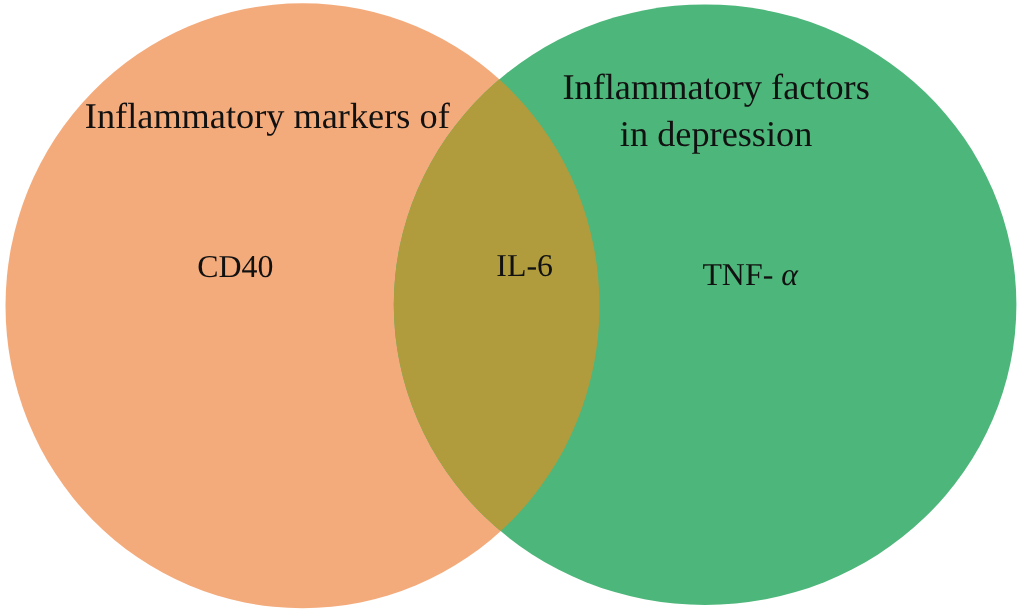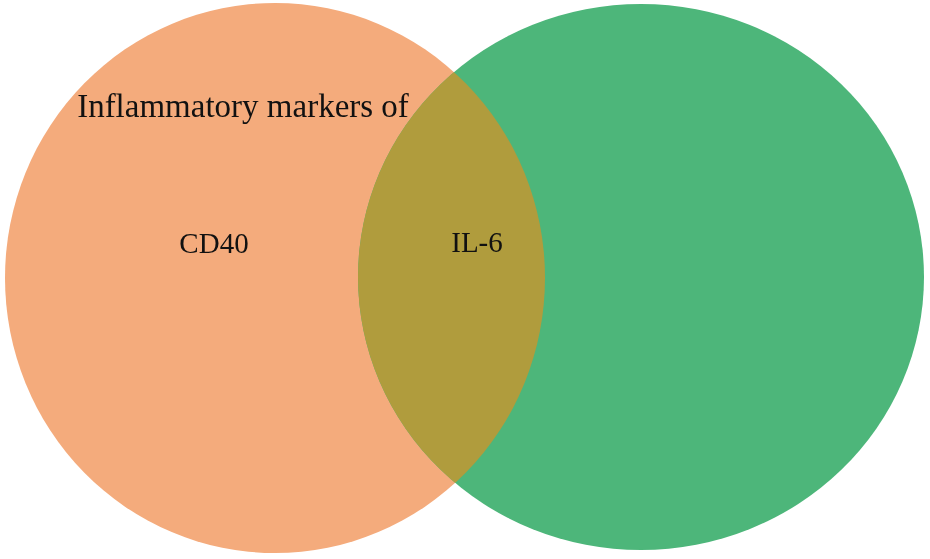--- a/index.html
+++ b/index.html
@@ -53,25 +53,32 @@
     </defs>
     <ellipse cx="275" cy="278" rx="270" ry="275" fill="#F4AB7C"></ellipse>
     <ellipse cx="641" cy="277" rx="283" ry="273" fill="#4DB67A"></ellipse>
     <ellipse cx="275" cy="278" rx="270" ry="275" clip-path="url(#clipRight)" fill="#B09C3D"></ellipse>
   </svg>
 
   <div class="txt title" style="left:243px; top:85px;">
     <div>Inflammatory markers of</div>
   </div>
 
+  <div class="txt title" style="left:651px; top:59px;">
+    <div>Inflammatory factors</div>
+    <div>in depression</div>
+  </div>
 
   <div class="txt labels" style="left:214px; top:224px;">
     <div>CD40</div>
   </div>
 
   <div class="txt labels" style="left:444px; top:223px;margin-left:33px;">
     <div>IL-6</div>
   </div>
 
   <div class="txt labels" style="left:682px; top:231px;">
+    <div>
+      <span>TNF- </span><span class="italic">α</span>
+    </div>
   </div>
 
 </div>
 
 </body></html>

